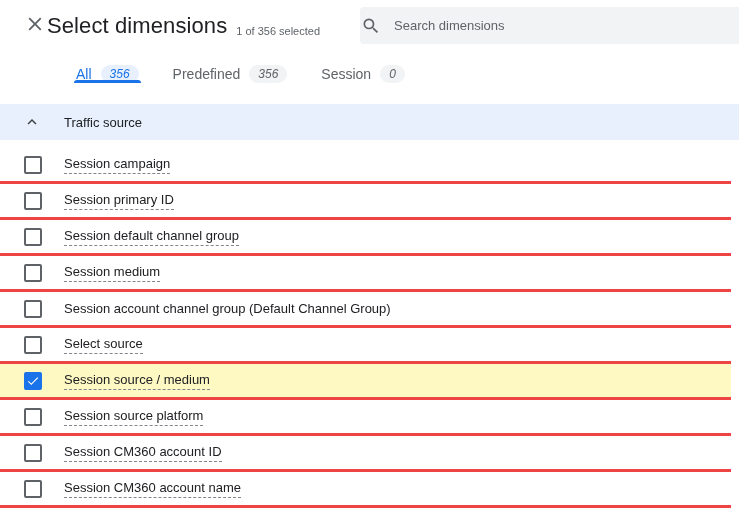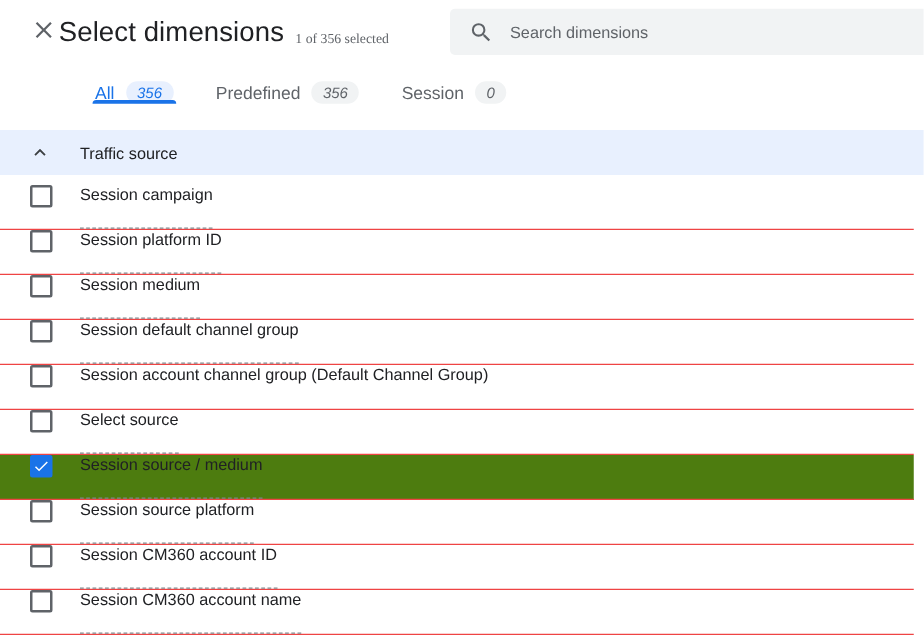--- a/index.html
+++ b/index.html
@@ -7,25 +7,25 @@
     width: 739px; height: 510px;
     background: #ffffff;
     font-family: "Liberation Sans", sans-serif;
     overflow: hidden;
   }
 
   
   .header { height: 52px; display: flex; align-items: center; position: relative; }
   .close-btn { margin-left: 23px; width: 24px; height: 24px; cursor: pointer; display: flex; align-items: center; justify-content: center; }
   .title { font-size: 22px; color: #202124; letter-spacing: 0.1px; white-space: nowrap; }
-  .sel-count { margin-left: 9px; font-size: 11px; color: #5f6368; padding-top: 9px; white-space: nowrap; font-family: Liberation Serif, serif; }
+  .sel-count { margin-left: 9px; font-size: 11px; color: #5f6368; padding-top: 9px; white-space: nowrap; }
   .search-box {
     position: absolute; left: 360px; right: 0; top: 7px; height: 37px;
     background: #f1f3f4; border-radius: 4px 0 0 4px;
-    display: flex; align-items: center; padding-left: 15px;
+    display: flex; align-items: center; padding-left: 1px;
   }
   .search-icon { width: 20px; height: 20px; flex: none; display: flex; align-items: center; }
   .search-input {
     border: none; background: transparent; outline: none;
     font-size: 13px; color: #202124; margin-left: 13px; width: 300px;
     font-family: "Liberation Sans", sans-serif;
   }
   .search-input::placeholder { color: #5f6368; }
 
   
@@ -42,22 +42,22 @@
   
   .section-header {
     height: 36px; background: #e8f0fe; display: flex; align-items: center;
     margin-top: 8px; margin-bottom: 8px; cursor: pointer;
   }
   .chevron { margin-left: 23px; width: 18px; height: 18px; display: flex; align-items: center; }
   .section-label { margin-left: 23px; font-size: 13px; color: #202124; }
 
   
   .list { margin-right: 8px; }
-  .row { height: 36px; display: flex; border-bottom: 1px solid #ef4444; cursor: pointer; }
-  .row.selected { background: #4d7c0f; }
+  .row { height: 36px; display: flex; align-items: center; border-bottom: 3px solid #ef4444; cursor: pointer; }
+  .row.selected { background: #fef9c3; }
   .checkbox {
     margin-left: 24px; width: 18px; height: 18px; flex: none;
     border: 2px solid #5f6368; border-radius: 2px; background: #fff;
     display: flex; align-items: center; justify-content: center; cursor: pointer;
   }
   .checkbox svg { display: none; }
   .checkbox.checked { background: #1a73e8; border-color: #1a73e8; }
   .checkbox.checked svg { display: block; }
   .row-label { margin-left: 22px; font-size: 13px; color: #202124; padding-bottom: 1px; white-space: nowrap; }
   .row-label.dotted { border-bottom: 1px dashed #80868b; padding-bottom: 2px; }
@@ -114,35 +114,35 @@
     <span class="checkbox">
       
     </span>
     <span class="row-label dotted">Session campaign</span>
   </div>
 
   <div class="row">
     <span class="checkbox">
       
     </span>
-    <span class="row-label dotted">Session platform ID</span>
+    <span class="row-label dotted">Session primary ID</span>
+  </div>
+
+  <div class="row">
+    <span class="checkbox">
+      
+    </span>
+    <span class="row-label dotted">Session default channel group</span>
   </div>
 
   <div class="row">
     <span class="checkbox">
       
     </span>
     <span class="row-label dotted">Session medium</span>
-  </div>
-
-  <div class="row">
-    <span class="checkbox">
-      
-    </span>
-    <span class="row-label dotted">Session default channel group</span>
   </div>
 
   <div class="row">
     <span class="checkbox">
       
     </span>
     <span class="row-label">Session account channel group (Default Channel Group)</span>
   </div>
 
   <div class="row">

